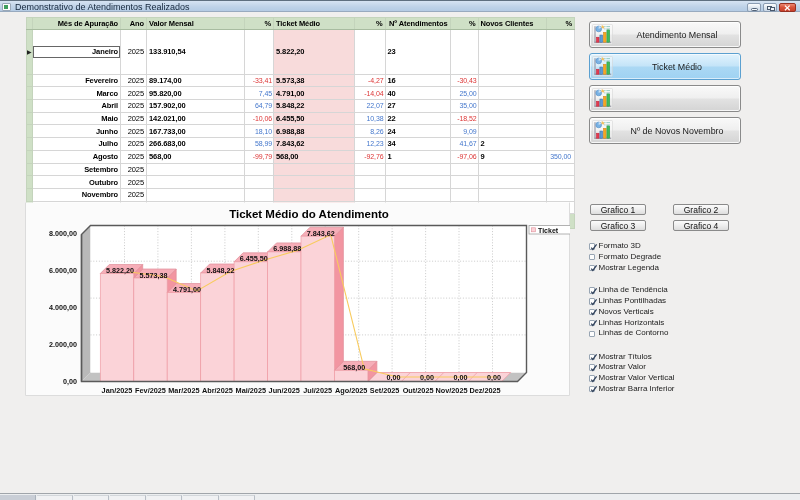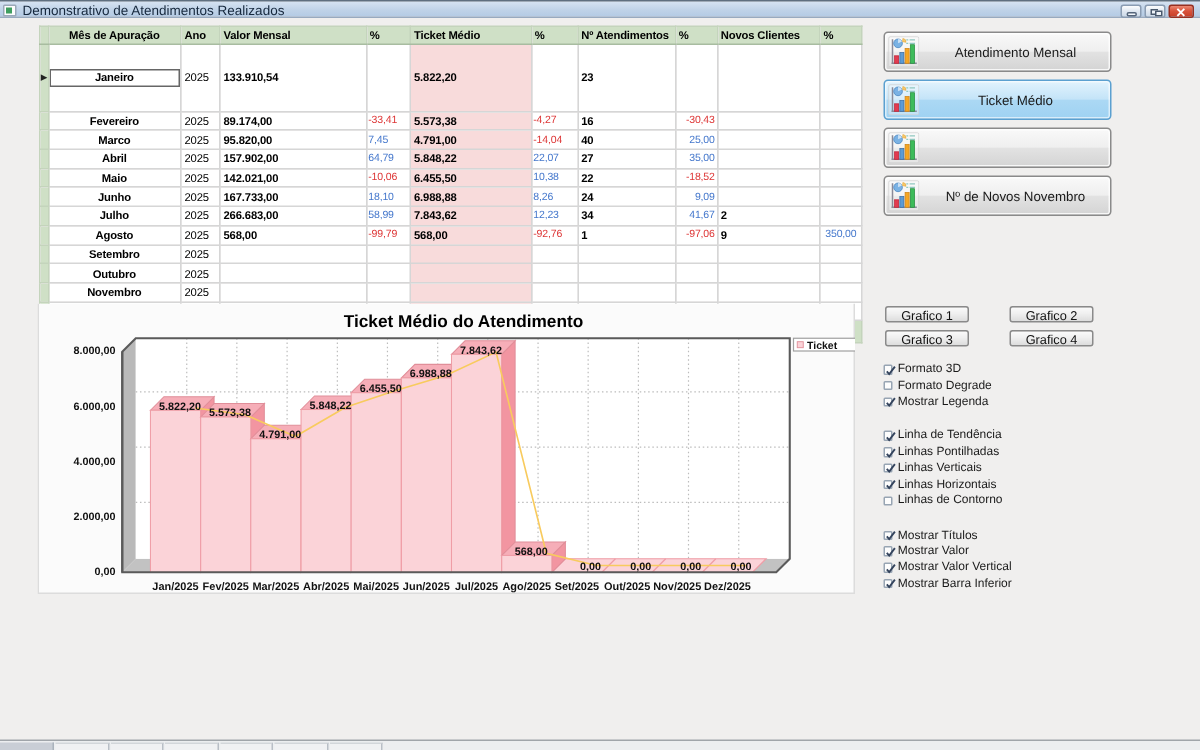--- a/index.html
+++ b/index.html
@@ -17,22 +17,22 @@
 .wmin i { position:absolute; left:3px; top:4.5px; width:7px; height:2.6px; background:#f2f6fa; border:1px solid #55657a; border-radius:1.5px; display:block; }
 .wres i { position:absolute; left:3px; top:2.2px; width:5px; height:4px; border:1px solid #48586c; display:block; background:#eef3f8; }
 .wres u { position:absolute; left:5.5px; top:3.8px; width:5px; height:4px; border:1px solid #48586c; display:block; background:#eef3f8; }
 .wclose .x { position:absolute; left:0; top:0; width:100%; height:100%; color:#fff; font-size:8.5px; font-weight:bold; text-align:center; line-height:8.5px; }
 
 table.grid { position:absolute; left:26px; top:16.5px; border-collapse:collapse; table-layout:fixed; width:548px; font-size:7.5px; letter-spacing:-0.1px; }
 .grid td { border:1px solid #d6d6d6; height:12.7px; padding:0 2px; white-space:nowrap; overflow:hidden; color:#000; background:#fff; }
 .grid tr.h td { background:#cfe0c6; font-weight:bold; font-size:7.5px; border-color:#c4d4bc; border-bottom-color:#a8bca0; height:12.5px; }
 .grid tr.h { border-top:1px solid #9aa89a; }
 .grid td.sel { background:#cfe0c6; border-color:#c4d4bc; padding:0; font-size:6px; text-align:center; line-height:12px; color:#222; }
-.grid td.l { text-align:center; }
-.grid td.c { text-align:left; }
+.grid td.l { text-align:right; }
+.grid td.c { text-align:right; }
 .grid td.r { text-align:left; padding-right:4px; }
 .grid td.b { font-weight:bold; }
 .grid td.y { font-size:7.5px; font-weight:normal; }
 .grid td.tk { background:#f8dbdb; padding-right:2px; }
 .grid td.p { font-size:7px; padding:0 1px; }
 .grid td.pr { text-align:right; padding-right:1px; }
 .grid td.pr4 { text-align:right; padding-right:3px; }
 .grid td.neg { color:#dd3535; }
 .grid td.pos { color:#4477cc; }
 .grid tr.tot td { background:#cfe0c6; border-color:#c4d4bc; border-top-color:#a8bca0; font-weight:bold; height:15px; font-size:7.5px; }
@@ -460,21 +460,21 @@
     <svg width="10" height="10" viewBox="0 0 10 10" style="position:absolute;left:-1px;top:-2.5px;overflow:visible;">
       <path d="M 2.2 5.6 L 3.8 7.4 L 7.6 2.4" fill="none" stroke="#33435c" stroke-width="1.25"></path>
     </svg>
   </div>
 <div style="position:absolute;left:598.5px;top:296.1px;font-size:8px;color:#1a1a1a;">Linhas Pontilhadas</div>
 <div style="position:absolute;left:588.5px;top:308.90000000000003px;width:6.5px;height:6.5px;background:#fdfdfd;border:1px solid #98a5b3;border-radius:1px;">
     <svg width="10" height="10" viewBox="0 0 10 10" style="position:absolute;left:-1px;top:-2.5px;overflow:visible;">
       <path d="M 2.2 5.6 L 3.8 7.4 L 7.6 2.4" fill="none" stroke="#33435c" stroke-width="1.25"></path>
     </svg>
   </div>
-<div style="position:absolute;left:598.5px;top:306.90000000000003px;font-size:8px;color:#1a1a1a;">Linhas Verticais</div>
+<div style="position:absolute;left:598.5px;top:306.90000000000003px;font-size:8px;color:#1a1a1a;">Novos Verticais</div>
 <div style="position:absolute;left:588.5px;top:319.70000000000005px;width:6.5px;height:6.5px;background:#fdfdfd;border:1px solid #98a5b3;border-radius:1px;">
     <svg width="10" height="10" viewBox="0 0 10 10" style="position:absolute;left:-1px;top:-2.5px;overflow:visible;">
       <path d="M 2.2 5.6 L 3.8 7.4 L 7.6 2.4" fill="none" stroke="#33435c" stroke-width="1.25"></path>
     </svg>
   </div>
 <div style="position:absolute;left:598.5px;top:317.70000000000005px;font-size:8px;color:#1a1a1a;">Linhas Horizontais</div>
 <div style="position:absolute;left:588.5px;top:330.5px;width:6.5px;height:6.5px;background:#fdfdfd;border:1px solid #98a5b3;border-radius:1px;"></div>
 <div style="position:absolute;left:598.5px;top:328px;font-size:8px;color:#1a1a1a;">Linhas de Contorno</div>
 <div style="position:absolute;left:588.5px;top:353.5px;width:6.5px;height:6.5px;background:#fdfdfd;border:1px solid #98a5b3;border-radius:1px;">
     <svg width="10" height="10" viewBox="0 0 10 10" style="position:absolute;left:-1px;top:-2.5px;overflow:visible;">

